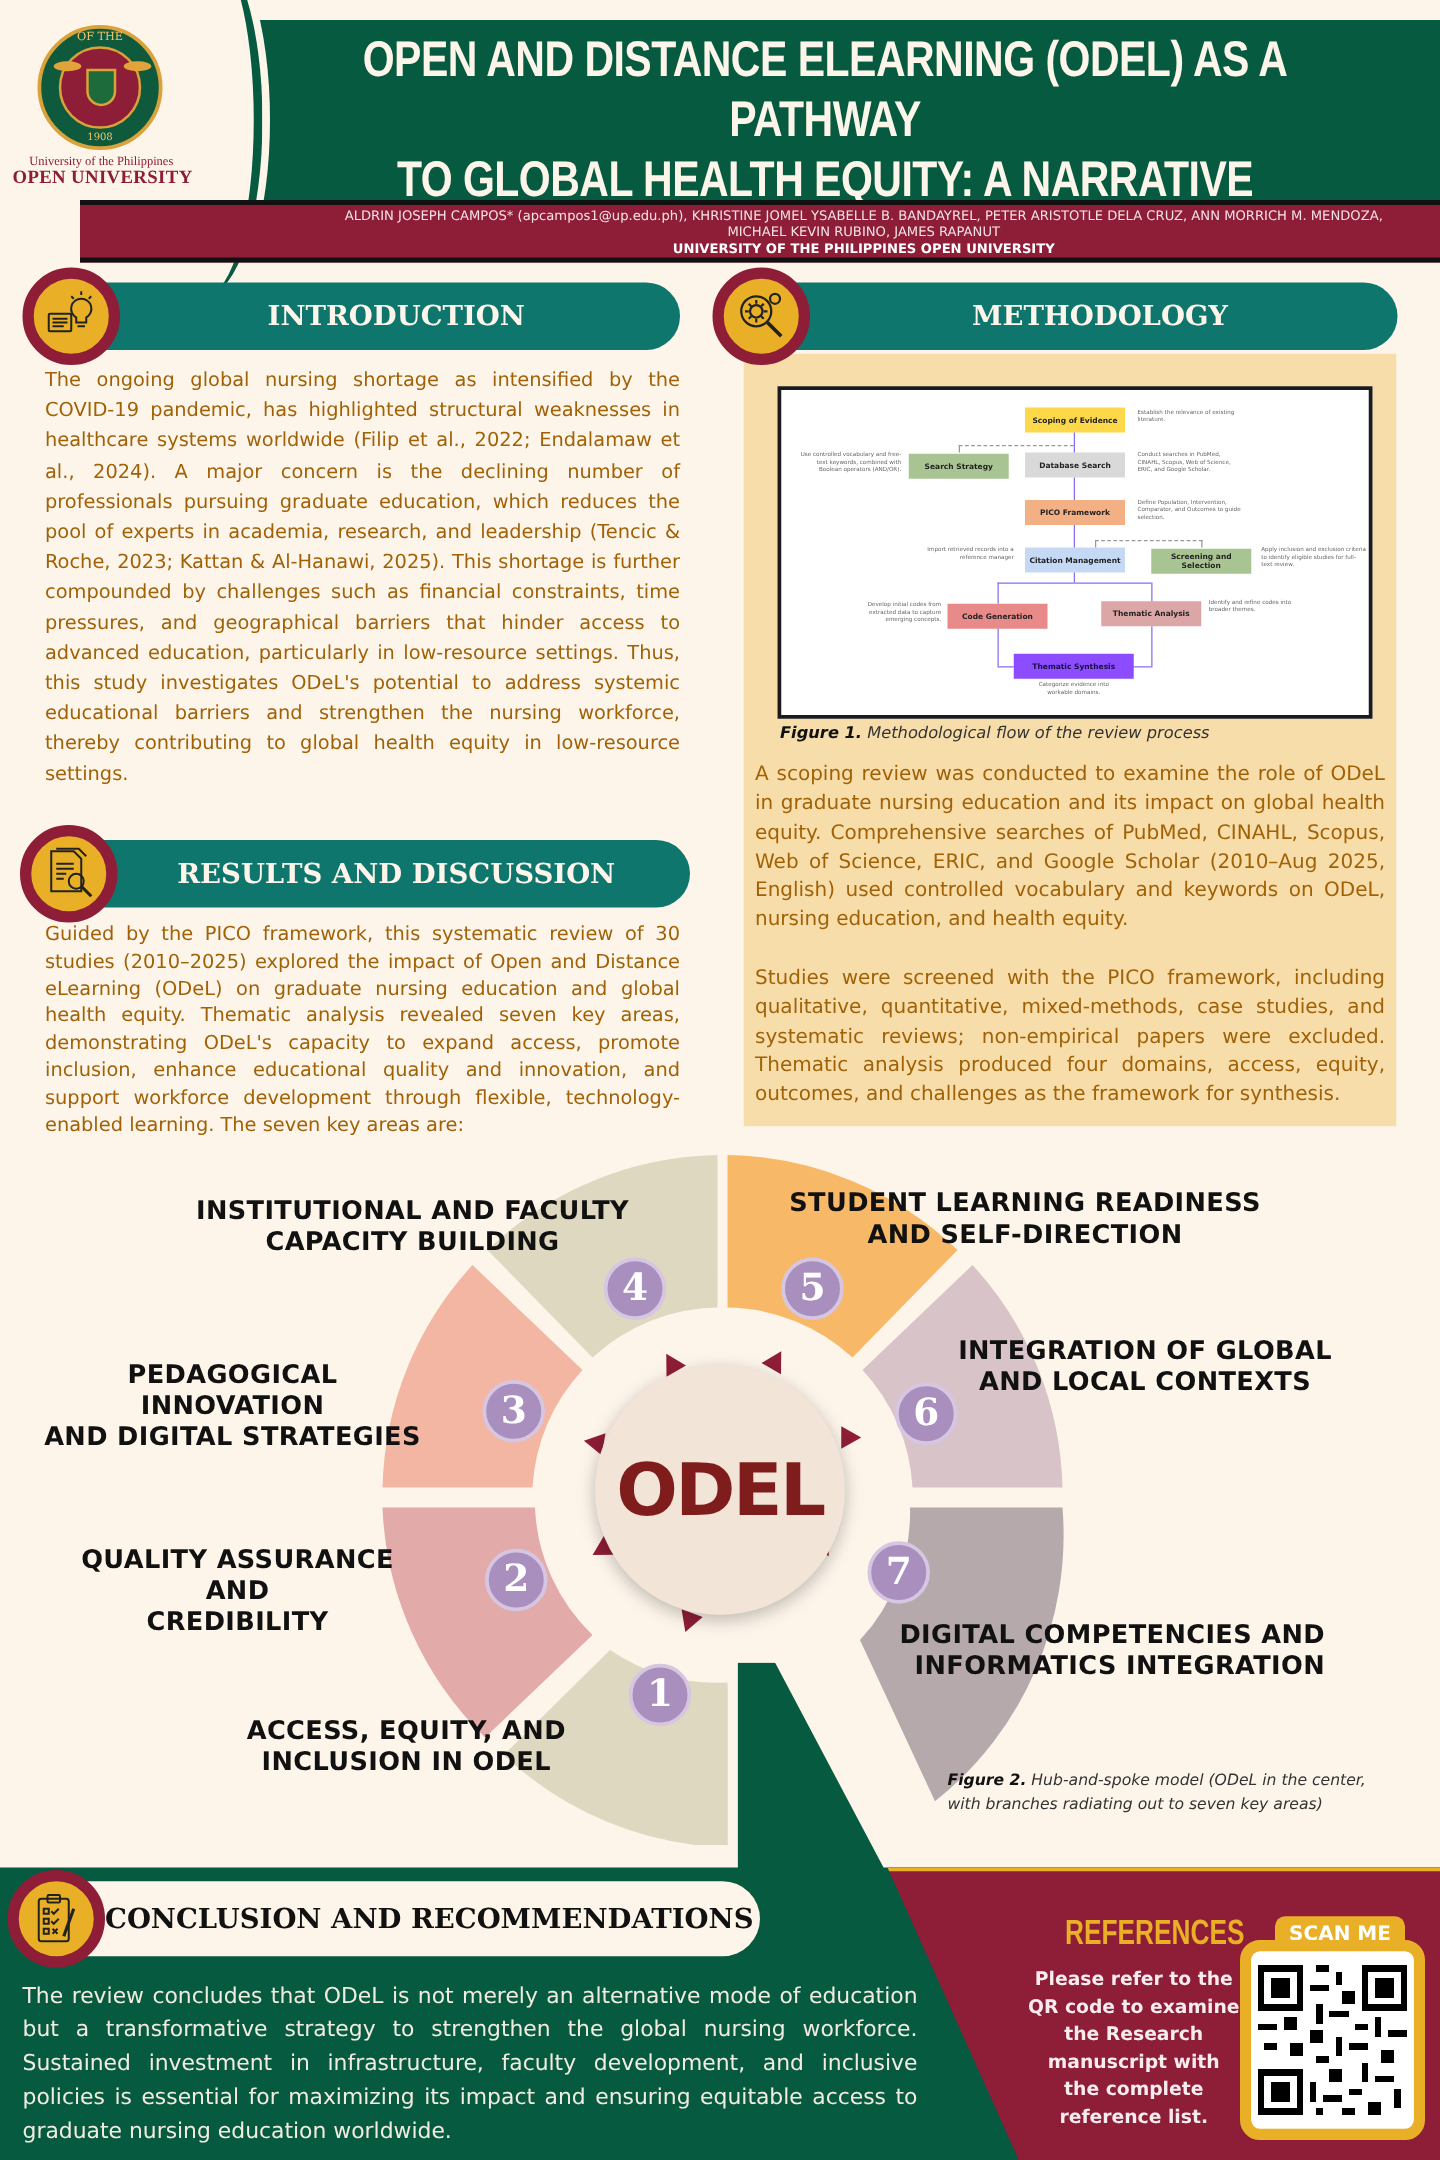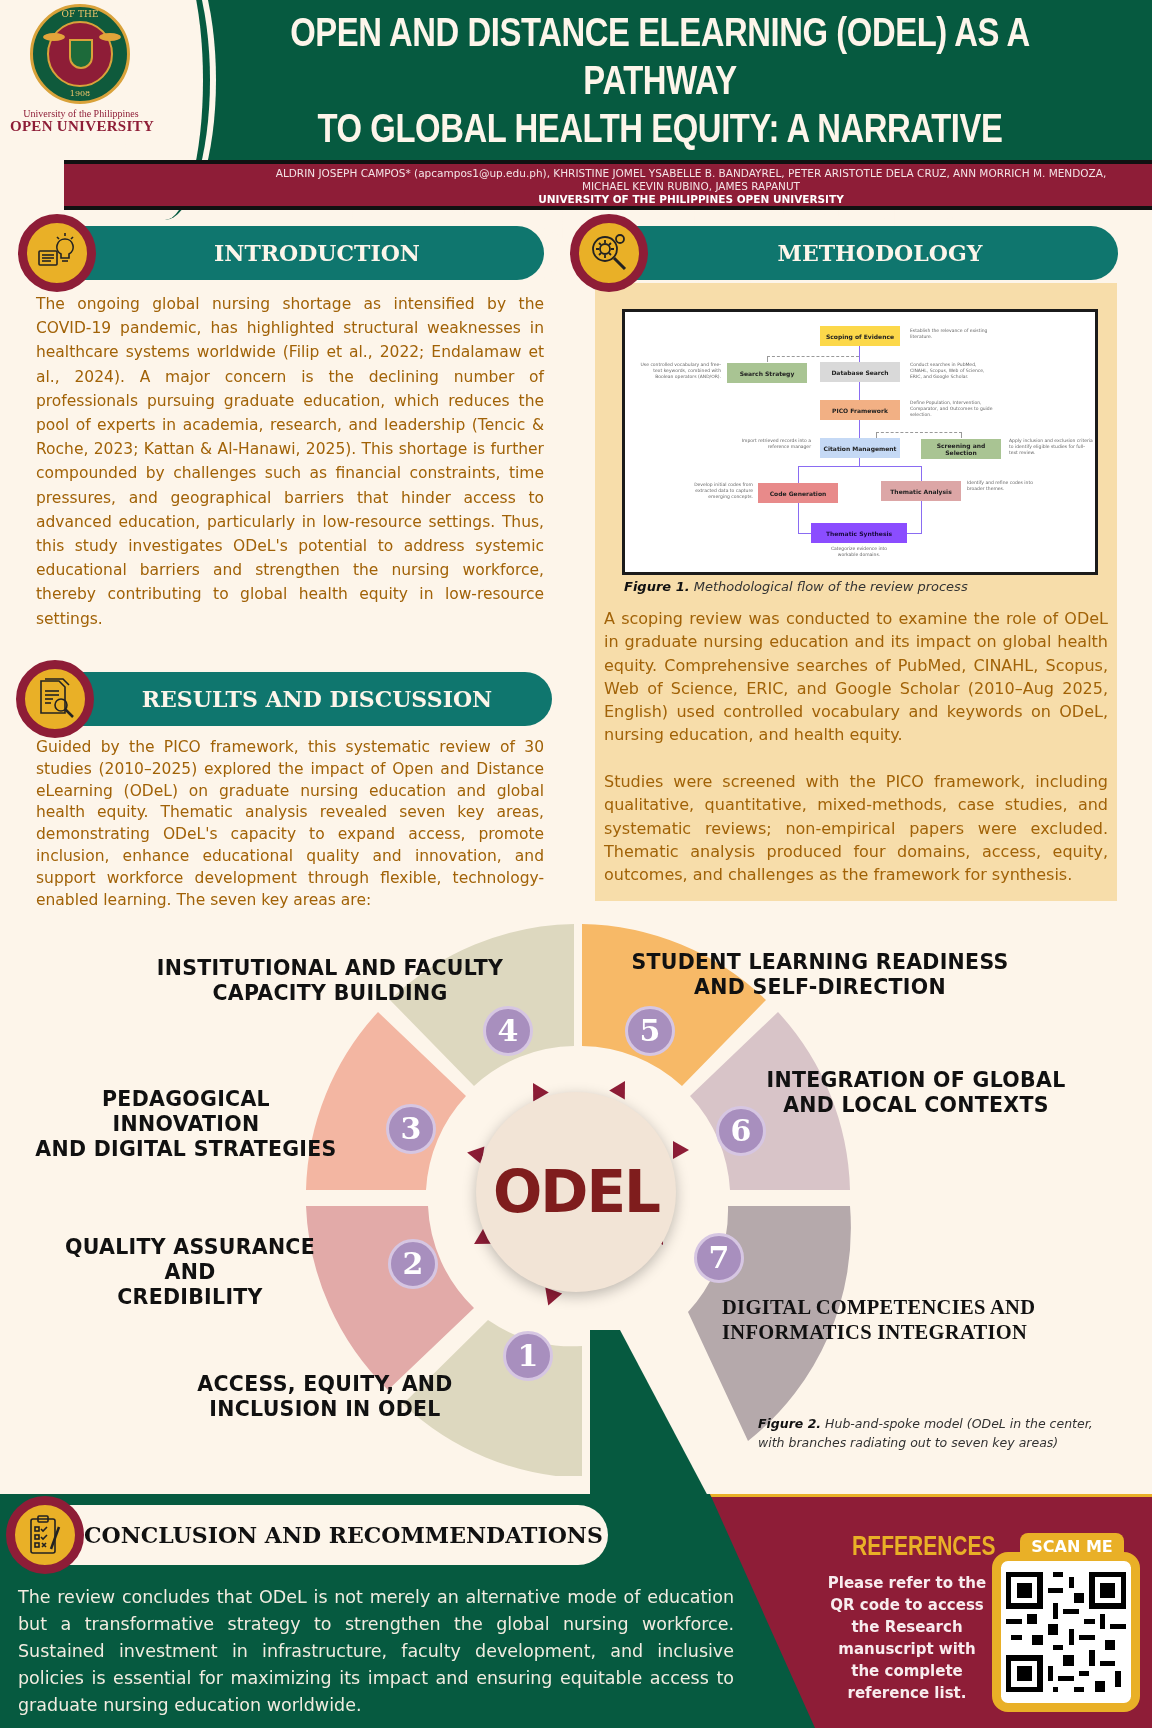--- a/index.html
+++ b/index.html
@@ -1,20 +1,20 @@
 <!DOCTYPE html>
 <html><head>
 <meta charset="utf-8">
 <style>
   * { box-sizing: border-box; margin: 0; padding: 0; }
   html, body { width: 1152px; height: 1728px; overflow: hidden; }
   body { background: #fdf5ea; font-family: "DejaVu Sans", sans-serif; color: #2a2a2a; position: relative; }
 
   
-  .header { position: absolute; left: 0; top: 0; width: 1152px; height: 160px; background: #065a40; }
+  .header { position: absolute; left: 0; top: 16px; width: 1152px; height: 160px; background: #065a40; }
   .logo-area { position: absolute; left: 0; top: 0; width: 175px; height: 160px; background: #fdf5ea; border-bottom-right-radius: 0; }
   .logo-curve { position: absolute; left: 120px; top: -60px; width: 90px; height: 280px; border-radius: 50%; background: #fdf5ea; border-right: 7px solid #065a40; box-shadow: 6px 0 0 0 #fdf5ea; }
   .seal { position: absolute; left: 30px; top: 4px; width: 100px; height: 100px; border-radius: 50%; background: #0f5a3c; border: 3px solid #d9a23a; }
   .seal-inner { position: absolute; left: 14px; top: 14px; width: 66px; height: 66px; border-radius: 50%; background: #8e1d37; border: 2px solid #d9a23a; }
   .seal-shield { position: absolute; left: 20px; top: 16px; width: 24px; height: 30px; background: #1d6a3a; border: 2px solid #d9a23a; border-radius: 0 0 12px 12px; }
   .seal-wing { position: absolute; top: 10px; width: 22px; height: 8px; background: #e2a43a; border-radius: 50%; }
   .seal-text-top { position: absolute; top: 2px; left: 0; width: 100%; text-align: center; font-family: "DejaVu Serif", serif; font-size: 9px; color: #f0c56a; }
   .seal-text-bot { position: absolute; bottom: 3px; left: 0; width: 100%; text-align: center; font-family: "DejaVu Serif", serif; font-size: 8px; color: #f0c56a; }
   .uni-line1 { position: absolute; left: 6px; top: 108px; width: 150px; text-align: center; font-family: "Liberation Serif", serif; font-size: 10px; color: #8e1d37; }
   .uni-line2 { position: absolute; left: 4px; top: 118px; width: 156px; text-align: center; font-family: "Liberation Serif", serif; font-size: 15px; font-weight: bold; color: #8e1d37; letter-spacing: 0.3px; }
@@ -238,21 +238,21 @@
   <div>CAPACITY BUILDING</div>
 </div>
 <div class="area-label" style="left:620px; top:950px; width:400px;">
   <div>STUDENT LEARNING READINESS</div>
   <div>AND SELF-DIRECTION</div>
 </div>
 <div class="area-label" style="left:748px; top:1068px; width:336px;">
   <div>INTEGRATION OF GLOBAL</div>
   <div>AND LOCAL CONTEXTS</div>
 </div>
-<div class="area-label" style="left:722px; top:1295px; width:360px; text-align:left;font-family:Liberation Serif, serif;">
+<div class="area-label" style="left:700px; top:1295px; width:360px; text-align:right;">
   <div>DIGITAL COMPETENCIES AND</div>
   <div>INFORMATICS INTEGRATION</div>
 </div>
 
 <div class="fig-cap" style="left:758px; top:1414px; font-size:12.5px; line-height:19px;">
   <div><b>Figure 2.</b><span> Hub-and-spoke model (ODeL in the center,</span></div>
   <div>with branches radiating out to seven key areas)</div>
 </div>
 
 <div class="green-tri"></div>
@@ -271,21 +271,21 @@
     <rect x="12" y="22" width="4" height="4"></rect>
       <path d="M18 24l2 2 4-4"></path>
     <rect x="12" y="30" width="4" height="4"></rect>
       <path d="M19 30l4 4M23 30l-4 4"></path>
     <line x1="36" y1="14" x2="28" y2="36" stroke-width="2.5"></line>
   </svg>
 </div>
 <div class="body-text" style="left:18px; top:1584px; width:716px; color:#f2ece0; font-size:17.5px; line-height:27px;">The review concludes that ODeL is not merely an alternative mode of education but a transformative strategy to strengthen the global nursing workforce. Sustained investment in infrastructure, faculty development, and inclusive policies is essential for maximizing its impact and ensuring equitable access to graduate nursing education worldwide.</div>
 
 <div class="ref-title">REFERENCES</div>
-<div class="ref-text">Please refer to the QR code to access the Research manuscript with the complete reference list.</div>
+<div class="ref-text">Please refer to the QR code to examine the Research manuscript with the complete reference list.</div>
 
 <div class="scan-tab">SCAN ME</div>
 <div class="qr-frame">
   <svg viewBox="0 0 25 25" width="130" height="142" style="position:absolute; left:0; top:0;" shape-rendering="crispEdges">
     <rect width="25" height="25" fill="#fff"></rect>
     <g fill="#000">
       <rect x="1" y="1" width="7" height="7"></rect>
         <rect x="2" y="2" width="5" height="5" fill="#fff"></rect>
         <rect x="3" y="3" width="3" height="3"></rect>
       <rect x="17" y="1" width="7" height="7"></rect>

